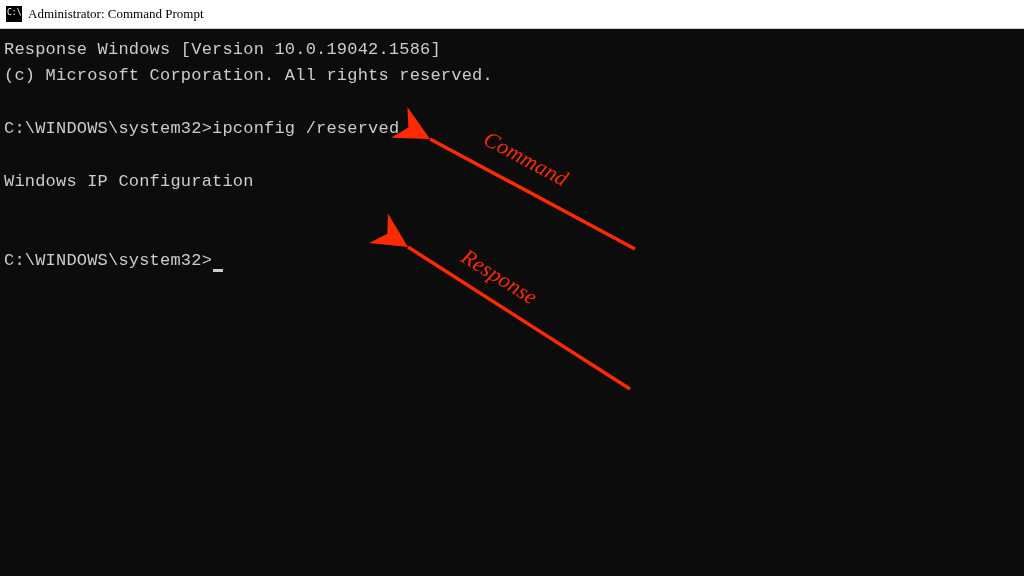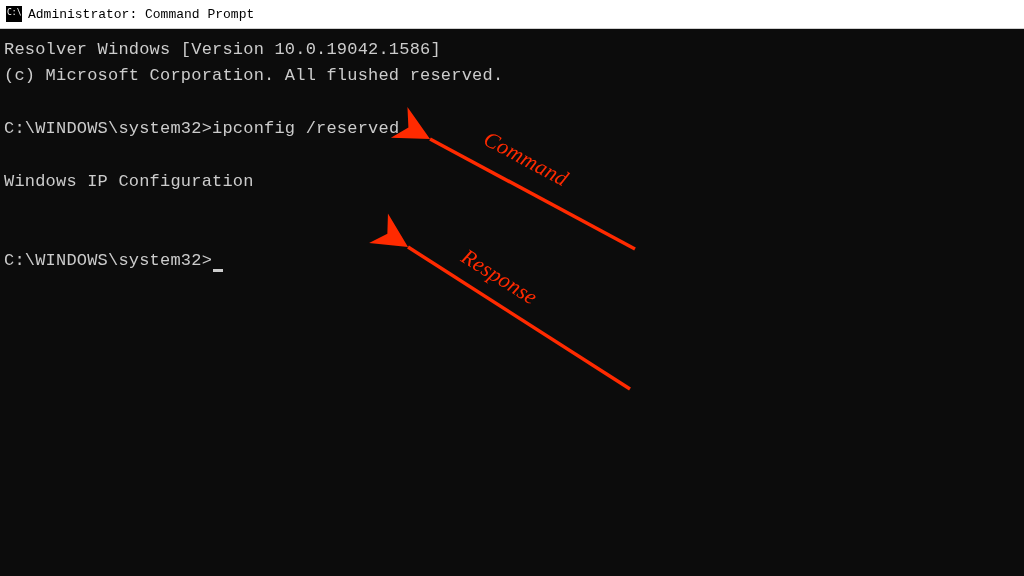--- a/index.html
+++ b/index.html
@@ -1,42 +1,42 @@
 <!DOCTYPE html>
 <html><head>
 <meta charset="utf-8">
 <style>
   html,body{margin:0;padding:0;width:1024px;height:576px;overflow:hidden;font-family:Consolas,"Courier New",monospace;background:#fff}
   .window{width:1024px;height:576px;display:flex;flex-direction:column}
   .titlebar{height:28px;background:#fff;display:flex;align-items:center;padding:0 6px;border-bottom:1px solid #d0d0d0;gap:6px}
   .title-icon{width:16px;height:16px;background:#000;display:inline-block;position:relative}
   .title-icon::before{content:"C:\\";color:#fff;font-size:8px;position:absolute;top:2px;left:1px;font-family:Consolas,monospace}
-  .title-text{font-family:Liberation Mono, monospace;font-size:13px;color:#000}
+  .title-text{font-family:Liberation Serif, serif;font-size:13px;color:#000}
   .terminal{flex:1;background:#0c0c0c;color:#cccccc;font-size:17px;line-height:1.55;padding:8px 4px 4px 4px;position:relative;font-family:Consolas,"Courier New",monospace;letter-spacing:0.2px}
   .line{white-space:pre}
   .cursor{display:inline-block;width:10px;height:3px;background:#cccccc;vertical-align:bottom;margin-bottom:2px;margin-left:1px}
   .blank{height:1.55em}
   
   .annot{position:absolute;pointer-events:none}
   .annot-label{color:#ff2a00;font-family:"Segoe Script","Comic Sans MS",cursive;font-style:italic;font-size:22px;font-weight:500;position:absolute;white-space:nowrap}
   .arrow-svg{position:absolute;overflow:visible}
 </style>
 </head>
 <body>
 
 <div class="window">
 
   <div class="titlebar">
     <span class="title-icon"></span>
     <span class="title-text">Administrator: Command Prompt</span>
   </div>
 
   <div class="terminal">
-    <div class="line">Resolver Windows [Version 10.0.19042.1586]</div>
-    <div class="line">(c) Microsoft Corporation. All flushed reserved.</div>
+    <div class="line">Response Windows [Version 10.0.19042.1586]</div>
+    <div class="line">(c) Microsoft Corporation. All rights reserved.</div>
     <div class="blank"></div>
     <div class="line"><span>C:\WINDOWS\system32&gt;</span><span>ipconfig /reserved</span></div>
     <div class="blank"></div>
     <div class="line">Windows IP Configuration</div>
     <div class="blank"></div>
     <div class="blank"></div>
     <div class="line"><span>C:\WINDOWS\system32&gt;</span><span class="cursor"></span></div>
 
     <svg class="arrow-svg annot" style="left:0;top:0" width="700" height="260">
       <defs>

